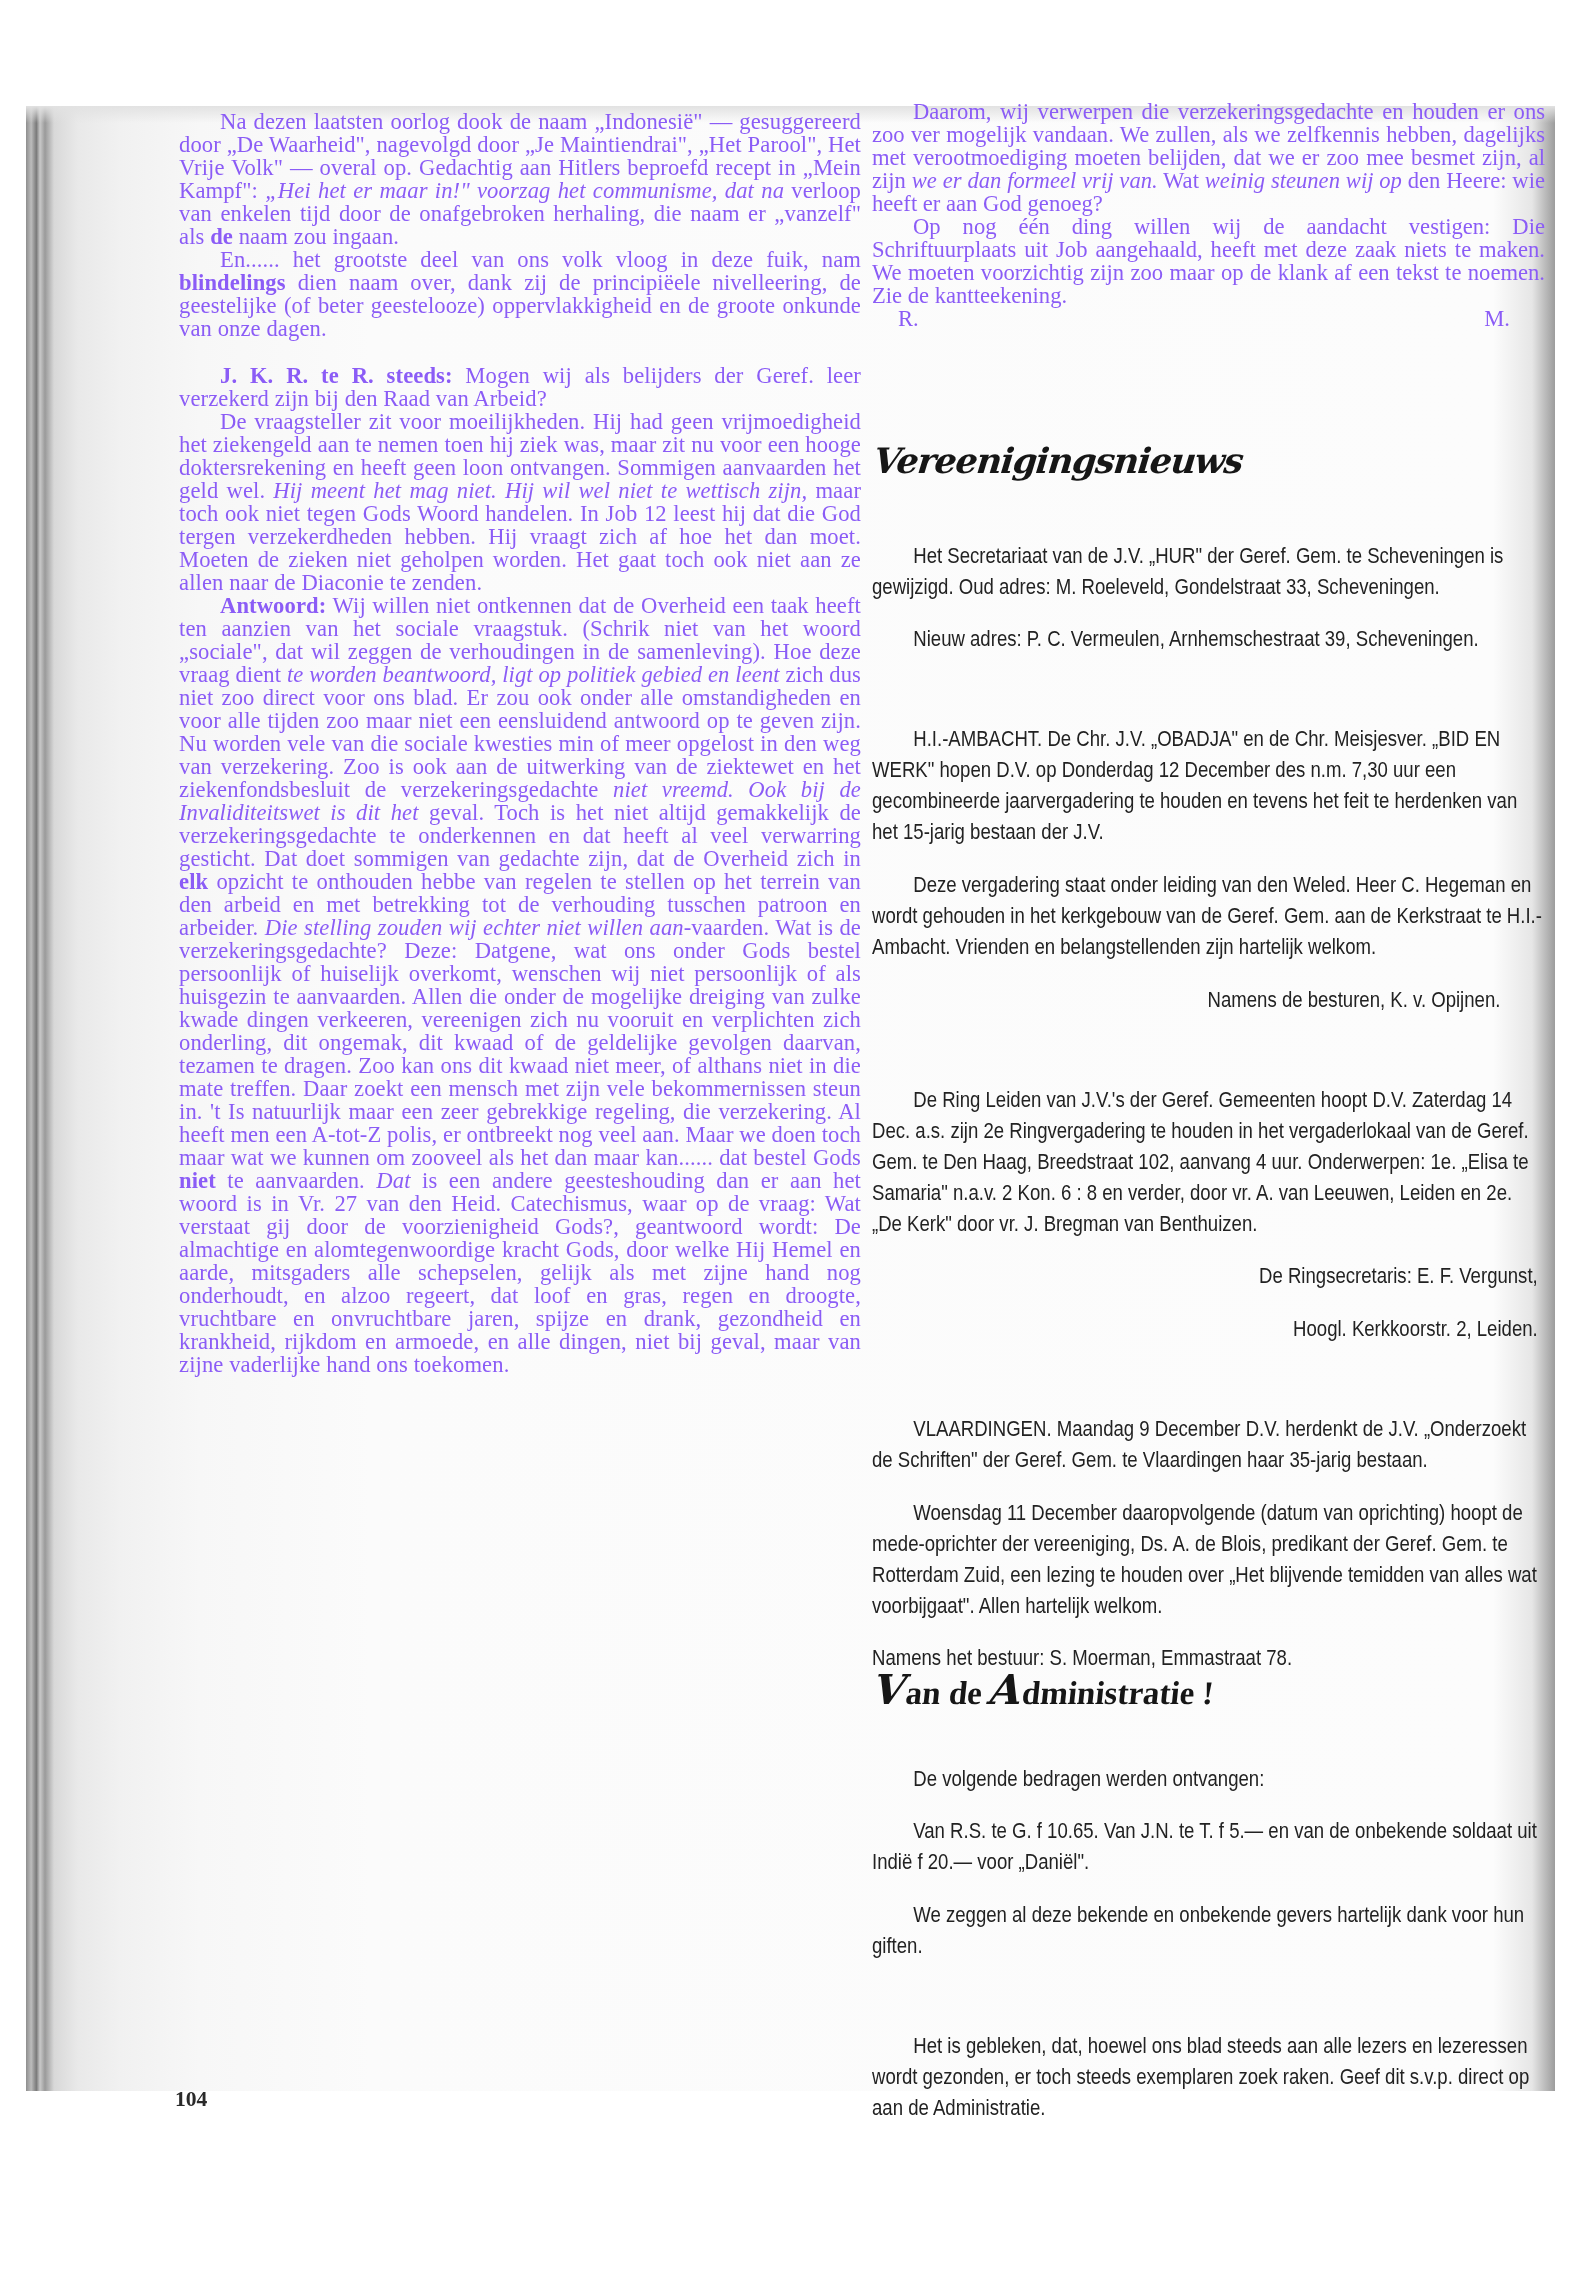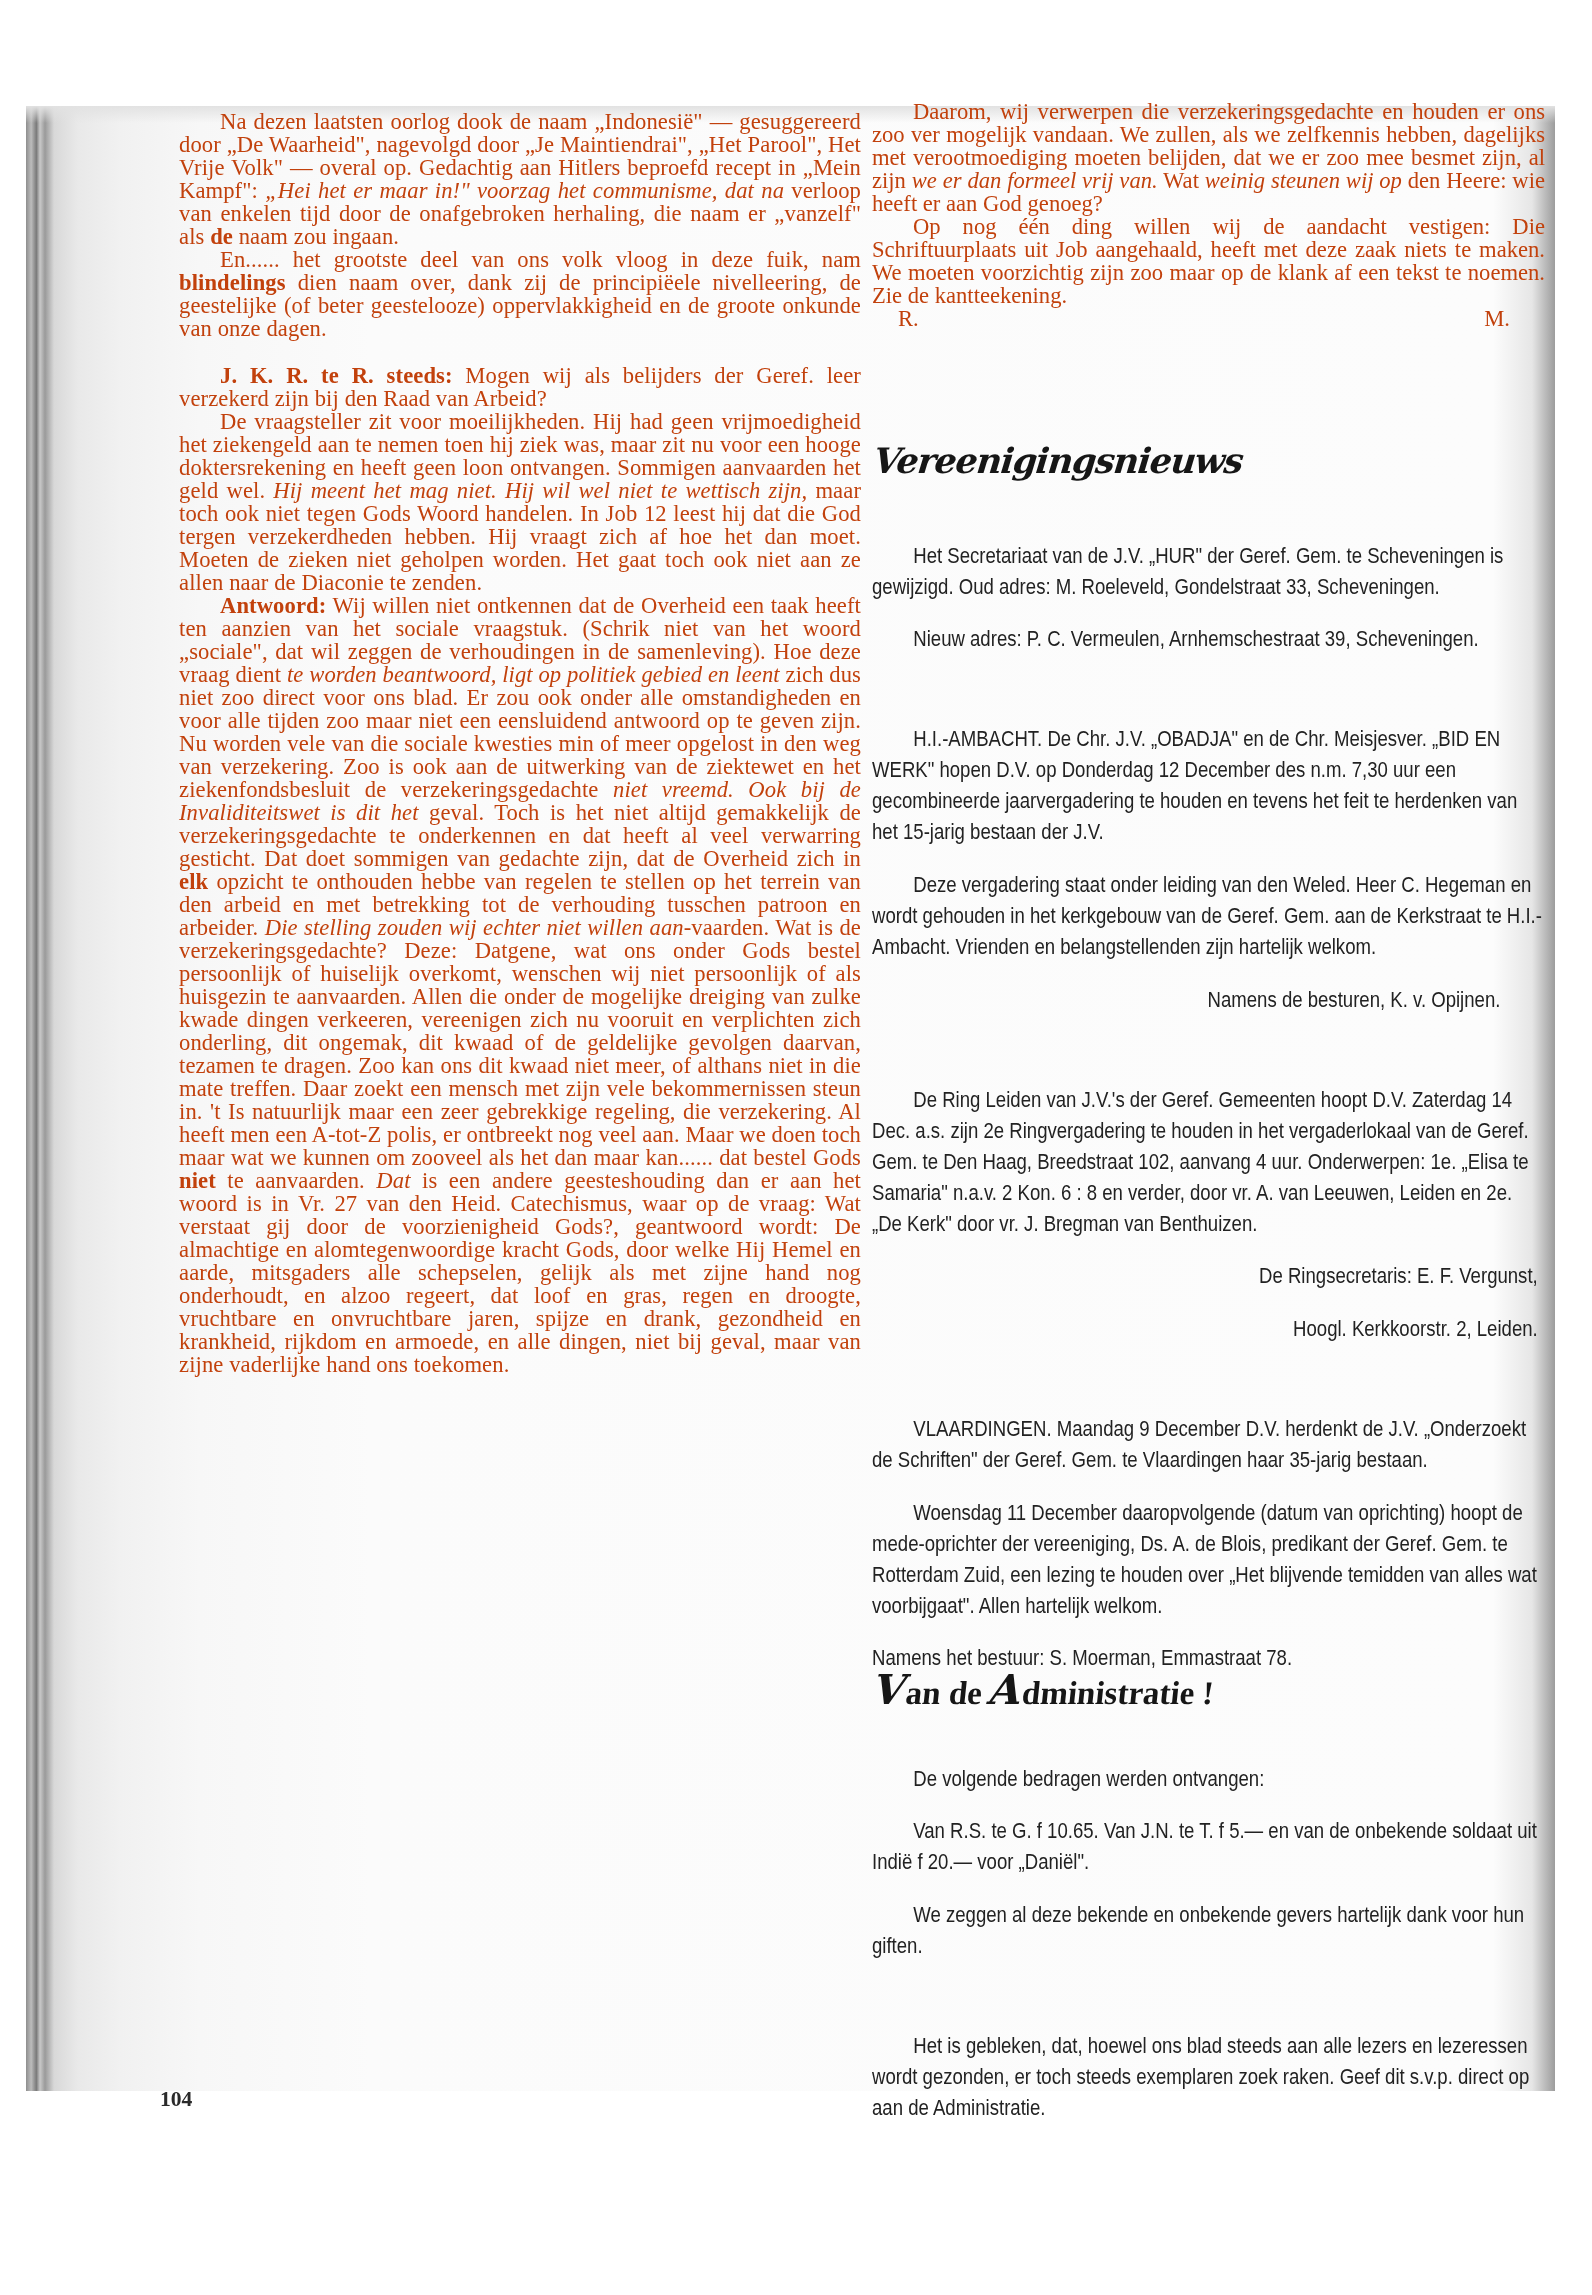--- a/index.html
+++ b/index.html
@@ -3,21 +3,21 @@
 <meta charset="utf-8">
 <style>
   html, body { margin:0; padding:0; background:#ffffff; }
   body { width:1592px; height:2295px; position:relative; overflow:hidden; }
   .sheet {
     position:absolute; left:26px; top:106px; width:1529px; height:1985px;
     background:linear-gradient(90deg,#8e8e8e 0px,#bcbcbc 5.2px,#7a7a7a 10.4px,#c9c9c9 14px,#9a9a9a 19px,#d8d8d8 28px,#e9e9e9 52px,#f1f1f1 95px,#f7f7f7 173px,#fbfbfb 345px,#fcfcfc 1467px,#e6e6e6 1506px,#9c9c9c 1529px);
   }
   .sheet-top { position:absolute; left:26px; top:106px; width:1529px; height:17.3px; background:linear-gradient(180deg,#e2e2e2,rgba(250,250,250,0)); }
 
-  .col { position:absolute; color:#c2410c; }
+  .col { position:absolute; color:#8b5cf6; }
   .col p { margin:0; text-align:justify; }
   .col p.ind { text-indent:41px; }
 
   
   .left { left:179px; top:110px; width:682px; font-family:"Liberation Serif","DejaVu Serif",serif; font-size:22.6px; line-height:23px; letter-spacing:0.1px; }
   .left .gap { height:24px; }
 
   
   .right { left:872px; top:100px; width:673px; font-family:"Liberation Serif","DejaVu Serif",serif; font-size:22.6px; line-height:23px; }
   .right .sans { font-family:"Liberation Sans","DejaVu Sans",sans-serif; font-size:21.6px; line-height:31px; transform:scaleX(0.86); transform-origin:left top; width:116.3%; color:#222; }
@@ -29,21 +29,21 @@
   .heading { font-family:"DejaVu Serif","Liberation Serif",serif; font-style:italic; font-weight:bold; font-size:35px; color:#161616; letter-spacing:-1.3px; transform:skewX(-6deg); transform-origin:left bottom; }
   .heading1 { position:absolute; left:872px; top:440px; }
   .heading2 { position:absolute; left:872px; top:1666px; letter-spacing:0; }
   .heading2 .cap { font-size:41px; }
   .heading2 .rest { font-family:"Liberation Serif",serif; font-style:normal; font-weight:bold; font-size:33px; }
 
   .blk { position:absolute; left:872px; width:673px; }
   b, .b { font-weight:bold; }
   i, .i { font-style:italic; }
 
-  .page-number { position:absolute; left:160px; top:2087px; font-family:"Liberation Serif",serif; font-weight:bold; font-size:21.6px; color:#2a2a2a; }
+  .page-number { position:absolute; left:175px; top:2087px; font-family:"Liberation Serif",serif; font-weight:bold; font-size:21.6px; color:#2a2a2a; }
 </style>
 </head>
 <body>
 
 <div class="sheet"></div>
 <div class="sheet-top"></div>
 
 <div class="col left">
   <div id="left-article">
       <p class="ind"><span>Na dezen laatsten oorlog dook de naam „Indonesië" — gesuggereerd door „De Waarheid", nagevolgd door „Je Maintiendrai", „Het Parool", Het Vrije Volk" — overal op. Gedachtig aan Hitlers beproefd recept in „Mein Kampf": </span><span class="i">„Hei het er maar in!" voorzag het communisme, dat na</span><span> verloop van enkelen tijd door de onafgebroken herhaling, die naam er „vanzelf" als </span><span class="b">de</span><span> naam zou ingaan.</span></p>

